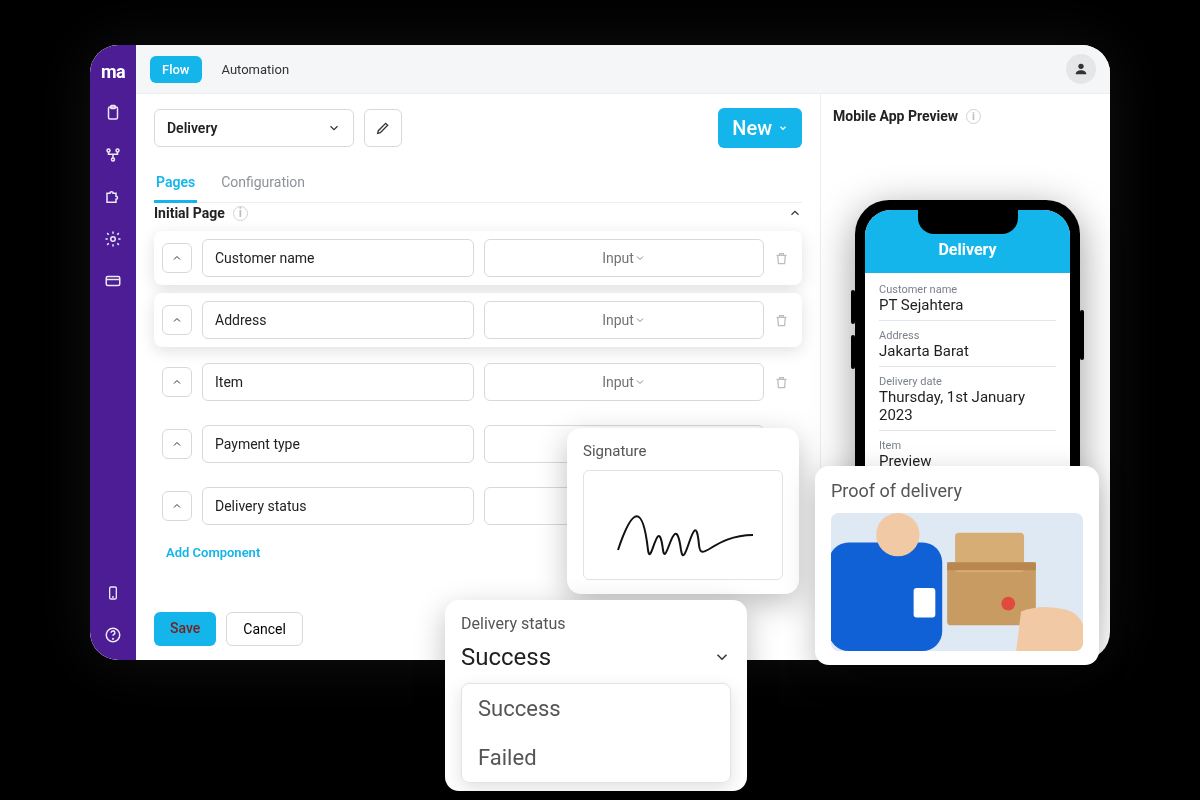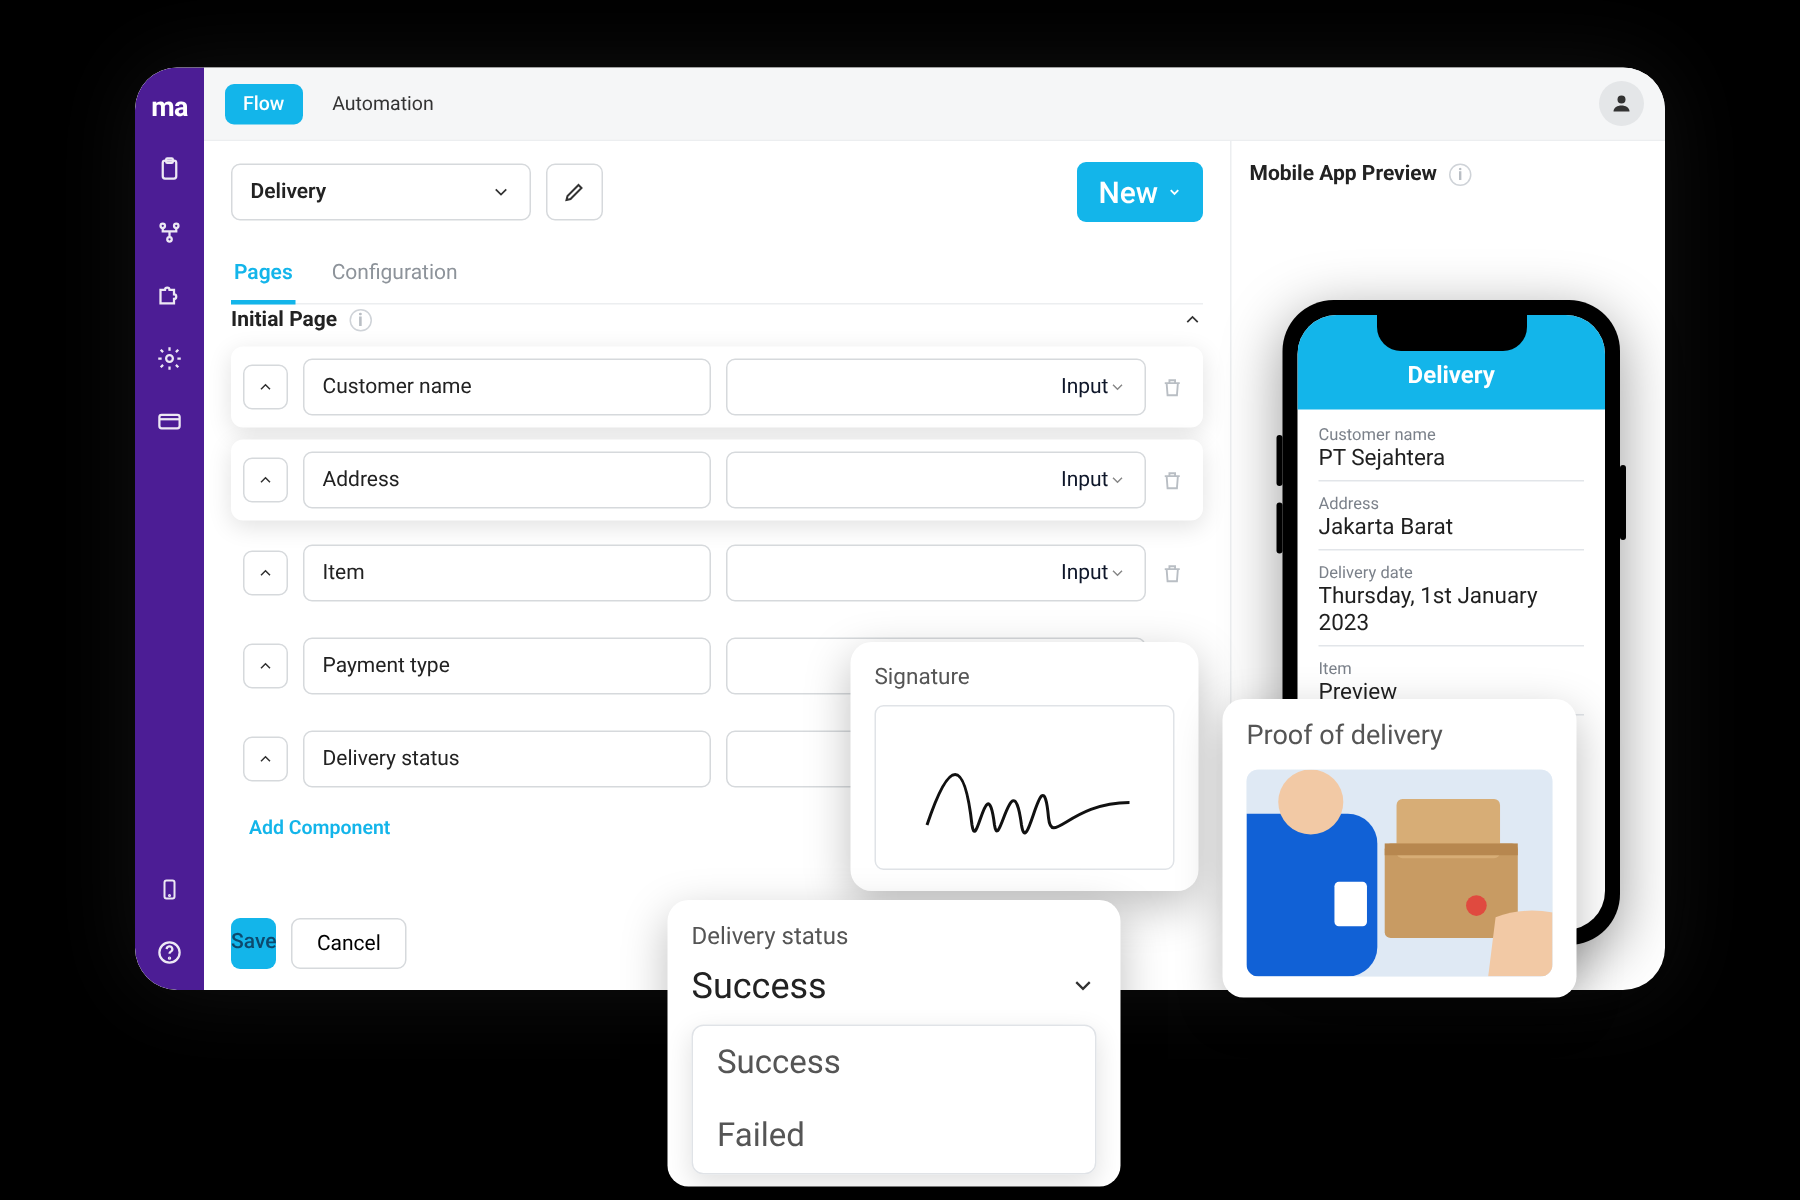--- a/index.html
+++ b/index.html
@@ -121,29 +121,29 @@
   }
   .row .field {
     border:1px solid #d6d9dc; border-radius:6px;
     height:38px; padding:0 12px; flex:1;
     display:flex; align-items:center;
     font-size:14px; color:#222;
   }
   .row .type {
     border:1px solid #d6d9dc; border-radius:6px;
     height:38px; padding:0 12px; width:280px;
-    display:flex; align-items:center; justify-content:flex-end;
-    font-size:14px; color:#0f172a;
+    display:flex; align-items:center; justify-content:center;
+    font-size:14px; color:#737373;
   }
   .row .trash { color:#b9bec4; cursor:pointer; width:20px; text-align:center; }
 
   .add-link { color:#13B5EA; font-size:13px; font-weight:600; margin:12px 0 0 12px; cursor:pointer; }
 
   .builder-footer { margin-top:auto; padding-top:16px; display:flex; gap:10px; }
-  .save-btn { background:#13B5EA; color:#0c4a6e; font-size:14px; font-weight:500; padding:8px 0; border-radius:6px; cursor:pointer; }
+  .save-btn { background:#13B5EA; color:#7f1d1d; font-size:14px; font-weight:500; padding:8px 16px; border-radius:6px; cursor:pointer; }
   .cancel-btn { border:1px solid #d6d9dc; font-size:14px; padding:8px 16px; border-radius:6px; cursor:pointer; background:#fff; }
 
   
   .preview-panel { width: 290px; border-left:1px solid #eceef0; padding:14px 12px; }
   .preview-title { font-weight:700; font-size:14px; color:#222; display:flex; align-items:center; gap:8px; }
 
   
   .phone {
     position:absolute;
     top: 200px; right: 120px;
@@ -175,21 +175,21 @@
   
   .float-card {
     position:absolute; background:#fff; border-radius:14px;
     box-shadow: 0 10px 30px rgba(0,0,0,0.25);
     padding:14px 16px;
   }
   .sig-card { top:428px; left:567px; width:232px; }
   .sig-card .title { font-size:15px; color:#555; margin-bottom:10px; }
   .sig-box { border:1px solid #e0e3e7; border-radius:6px; height:110px; display:flex; align-items:center; justify-content:center; }
 
-  .proof-card { top:466px; left:815px; width:236px; }
+  .proof-card { top:466px; left:815px; width:284px; }
   .proof-card .title { font-size:18px; color:#555; margin-bottom:12px; }
   .proof-img { width:100%; height:138px; border-radius:8px; overflow:hidden; background:linear-gradient(180deg,#e6eef7 0%,#dde7f2 100%); position:relative; }
 
   .status-card { top:600px; left:445px; width:302px; padding:14px 16px 8px 16px; }
   .status-card .title { font-size:16px; color:#555; margin-bottom:6px; }
   .status-select {
     display:flex; align-items:center; justify-content:space-between;
     font-size:24px; color:#222; padding:4px 0 10px 0;
   }
   .status-options {

